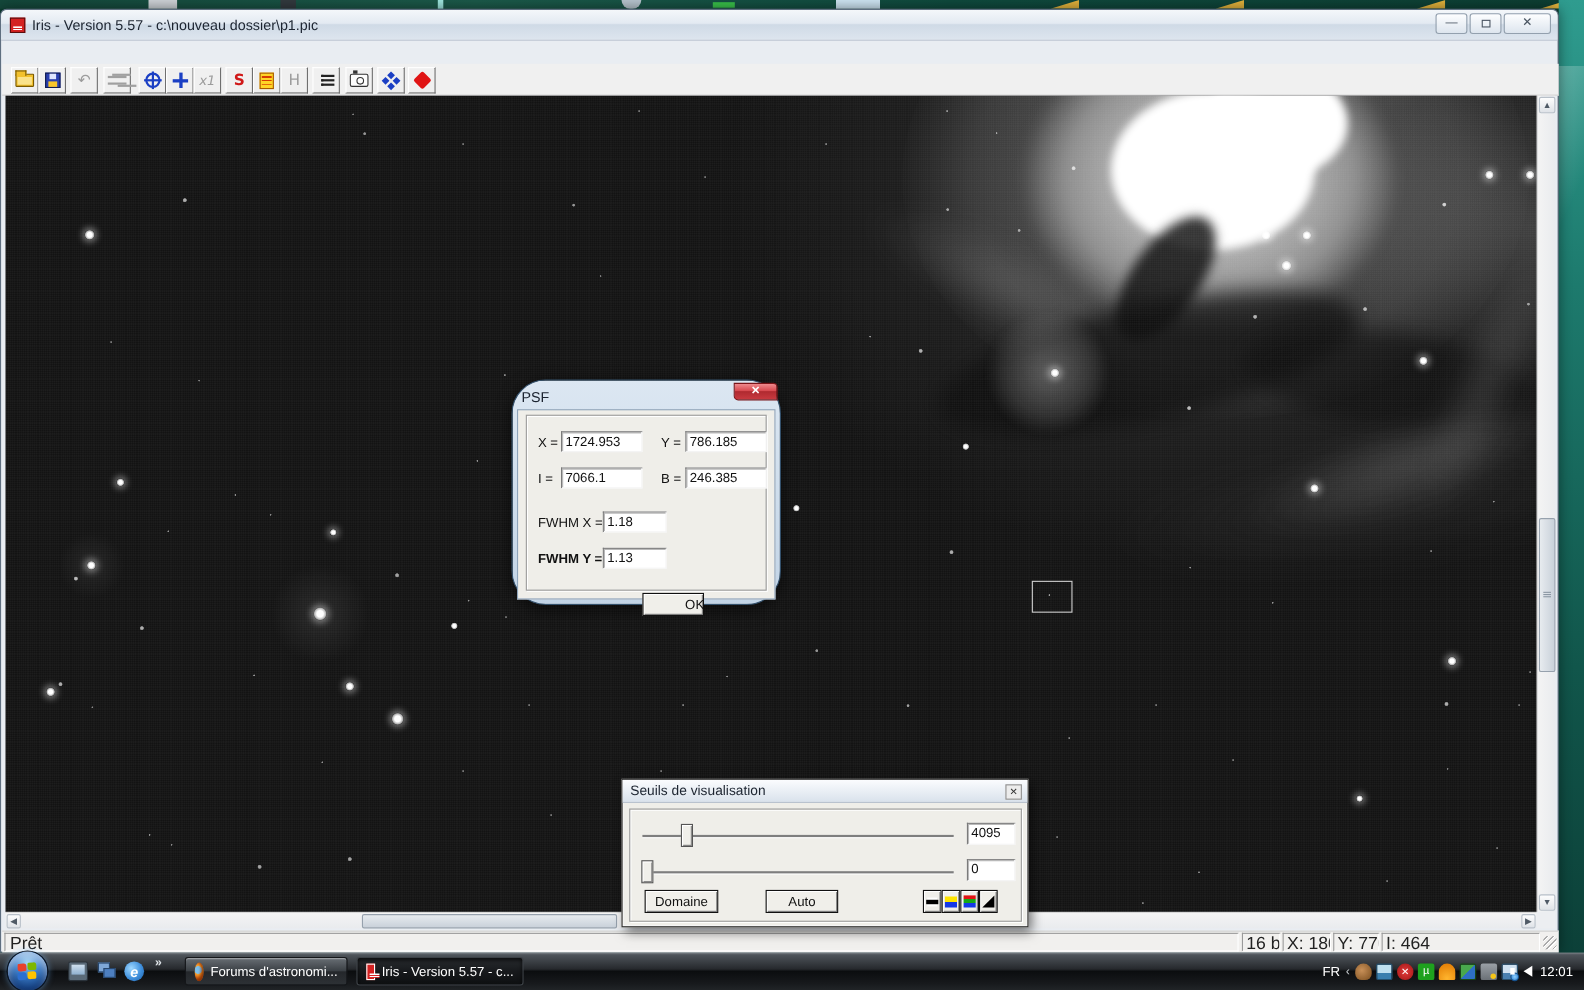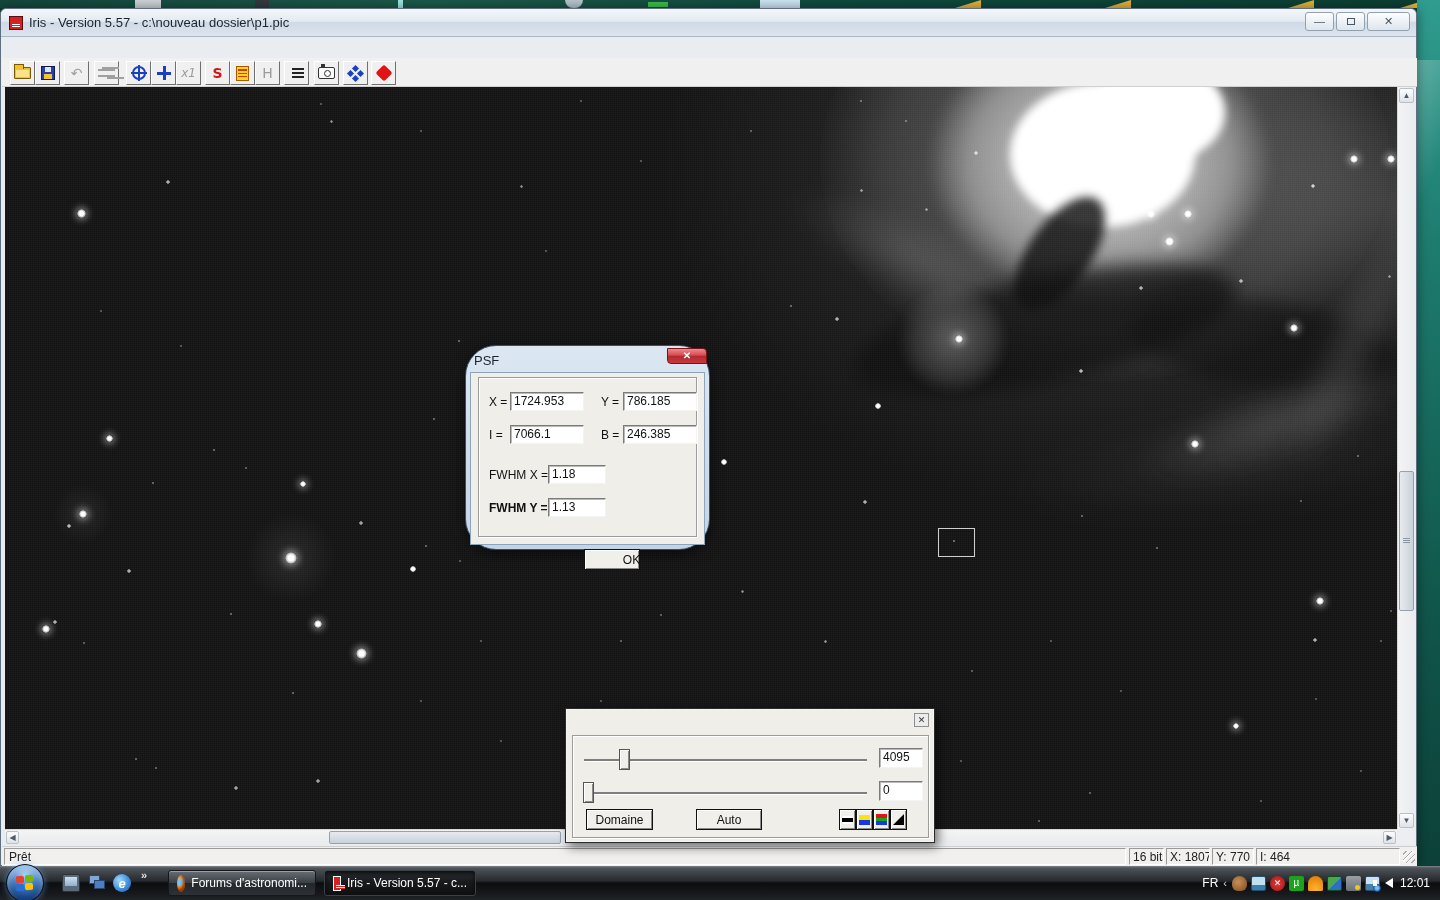--- a/index.html
+++ b/index.html
@@ -91,21 +91,21 @@
   .vscroll{position:absolute;left:1396px;top:78px;width:17px;height:742px;background:linear-gradient(to right,#f4f4f4,#e9ebee);border-left:1px solid #d8d8d8;}
   .hscroll{position:absolute;left:4px;top:820px;width:1392px;height:15px;background:linear-gradient(to bottom,#f4f4f4,#e9ebee);border-top:1px solid #d8d8d8;}
   .sb-corner{position:absolute;left:1396px;top:820px;width:17px;height:15px;background:#eceef1;}
   .sb-btn{position:absolute;display:flex;align-items:center;justify-content:center;color:#4f5a66;font-size:8px;background:linear-gradient(to bottom,#fdfdfd,#dfe3e8);border:1px solid #b8c0c9;border-radius:2px;}
   .sb-thumb{position:absolute;background:linear-gradient(to bottom,#e7ebef,#c9d1da);border:1px solid #96a1ad;border-radius:2px;}
   .vscroll .sb-thumb{background:linear-gradient(to right,#e7ebef,#c9d1da);}
   .grip{position:absolute;}
   .grip i{display:block;width:7px;height:1px;background:#8b97a3;margin:1px 0;}
 
   
-  .statusbar{position:absolute;left:1px;top:837px;width:1415px;height:20px;background:#f1f0ee;border-top:1px solid #cfcfcf;font-size:12px;color:#222;}
+  .statusbar{position:absolute;left:1px;top:837px;width:1415px;height:20px;background:#f1f0ee;border-top:1px solid #cfcfcf;font-size:16px;color:#222;}
   .sb-left{position:absolute;left:2px;top:1px;width:1122px;height:17px;border:1px solid;border-color:#9a9a9a #fff #fff #9a9a9a;padding:1px 4px;}
   .sb-panel{position:absolute;top:1px;height:17px;border:1px solid;border-color:#9a9a9a #fff #fff #9a9a9a;padding:1px 3px;white-space:nowrap;overflow:hidden;}
   .resize-grip{position:absolute;right:2px;top:4px;width:12px;height:12px;
     background:repeating-linear-gradient(135deg,transparent 0 2px,#aaa 2px 3px,#fff 3px 4px);}
 
   
   .vista-dialog{position:absolute;z-index:5;border:1px solid #33506b;border-radius:6px 6px 3px 3px;
     background:linear-gradient(to bottom,#dce7f2,#c2d4e6);padding:3px;box-shadow:0 4px 14px rgba(0,0,0,.55);}
   .vd-title{height:23px;display:flex;align-items:center;font-size:13px;color:#1c2430;padding-left:5px;}
   .vd-client{position:relative;background:#efeee9;border:1px solid #8ea4bb;}
@@ -400,25 +400,26 @@
     <div class="dlg-label" style="left:130px;top:22px;">Y =</div>
     <div class="dlg-field" style="left:152px;top:19px;width:74px;height:19px;">786.185</div>
     <div class="dlg-label" style="left:18px;top:55px;">I =</div>
     <div class="dlg-field" style="left:39px;top:52px;width:74px;height:19px;">7066.1</div>
     <div class="dlg-label" style="left:130px;top:55px;">B =</div>
     <div class="dlg-field" style="left:152px;top:52px;width:74px;height:19px;">246.385</div>
     <div class="dlg-label" style="left:18px;top:95px;">FWHM X =</div>
     <div class="dlg-field" style="left:77px;top:92px;width:58px;height:19px;">1.18</div>
     <div class="dlg-label" style="left:18px;top:128px;font-weight:bold;">FWHM Y =</div>
     <div class="dlg-field" style="left:77px;top:125px;width:58px;height:19px;">1.13</div>
-    <div class="classic-btn" style="left:113px;top:176px;width:56px;height:21px;padding-left:39px;">OK</div>
+    <div class="classic-btn" style="left:113px;top:166px;width:56px;height:21px;padding-left:39px;">OK</div>
   </div>
 </div>
 
 <div class="tool-dialog" style="left:565px;top:708px;width:370px;height:135px;">
+  <div class="td-title">Seuils de visualisation</div>
   <div class="td-close">✕</div>
   <div class="etched" style="left:6px;top:26px;width:357px;height:103px;"></div>
   <div class="slider-track" style="left:18px;top:50px;width:283px;"></div>
   <div class="slider-thumb" style="left:53px;top:40px;"></div>
   <div class="dlg-field" style="left:313px;top:39px;width:44px;height:20px;">4095</div>
   <div class="slider-track" style="left:18px;top:83px;width:283px;"></div>
   <div class="slider-thumb" style="left:17px;top:73px;"></div>
   <div class="dlg-field" style="left:313px;top:72px;width:44px;height:20px;">0</div>
   <div class="classic-btn" style="left:20px;top:100px;width:67px;height:21px;">Domaine</div>
   <div class="classic-btn" style="left:130px;top:100px;width:66px;height:21px;">Auto</div>

